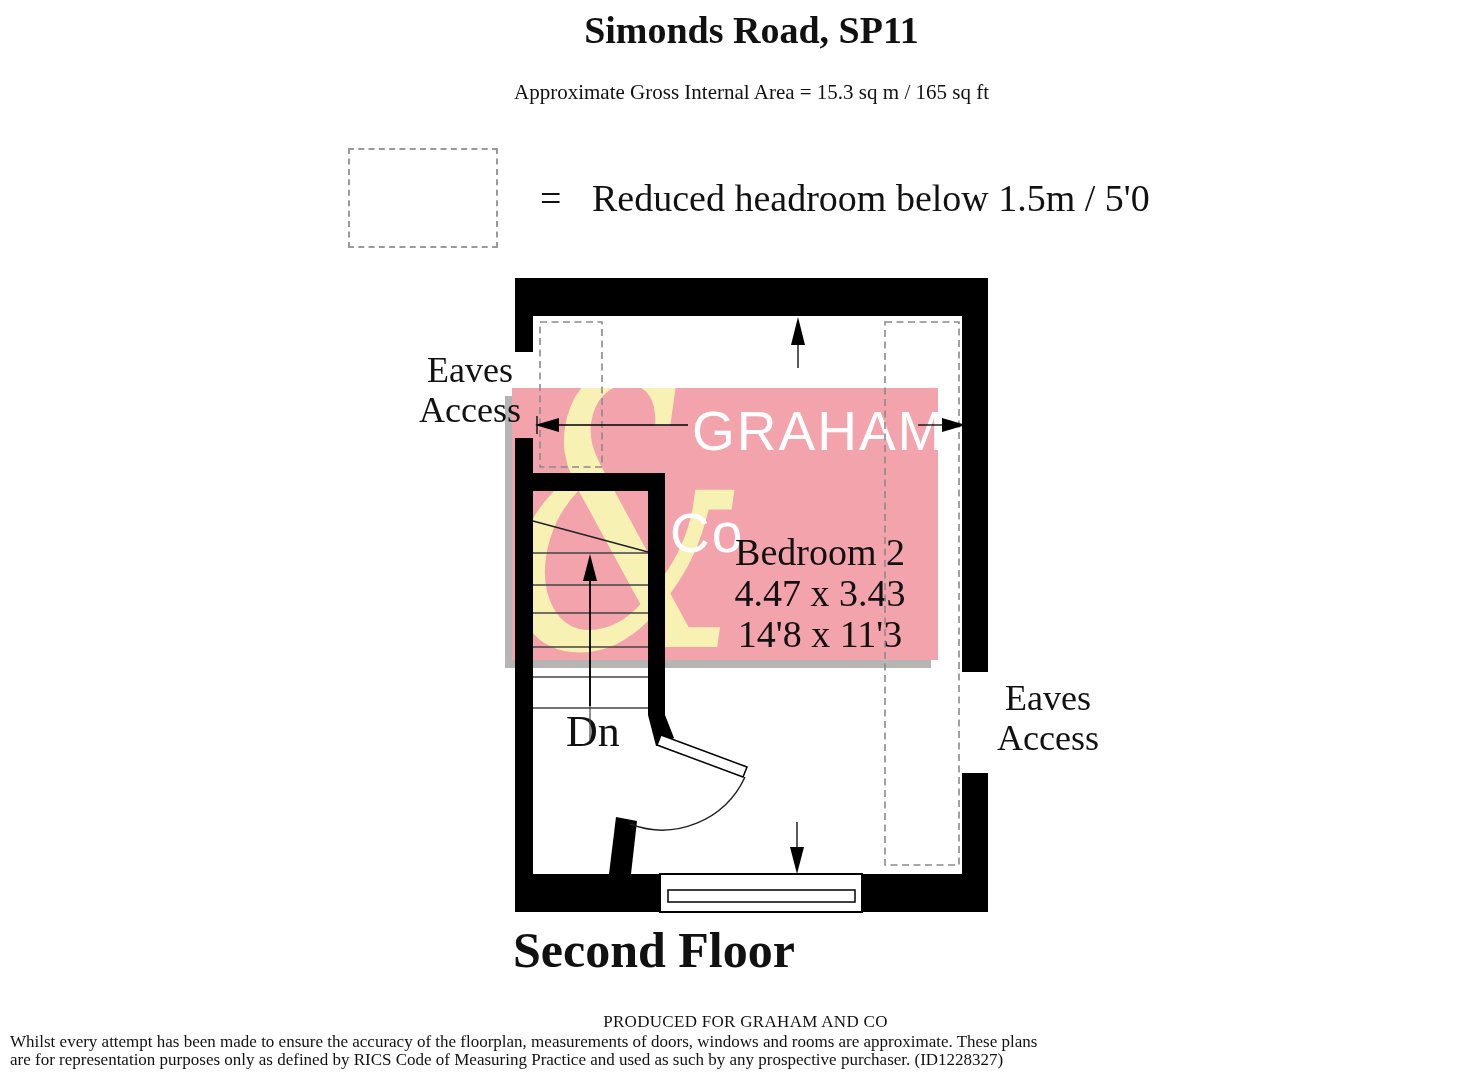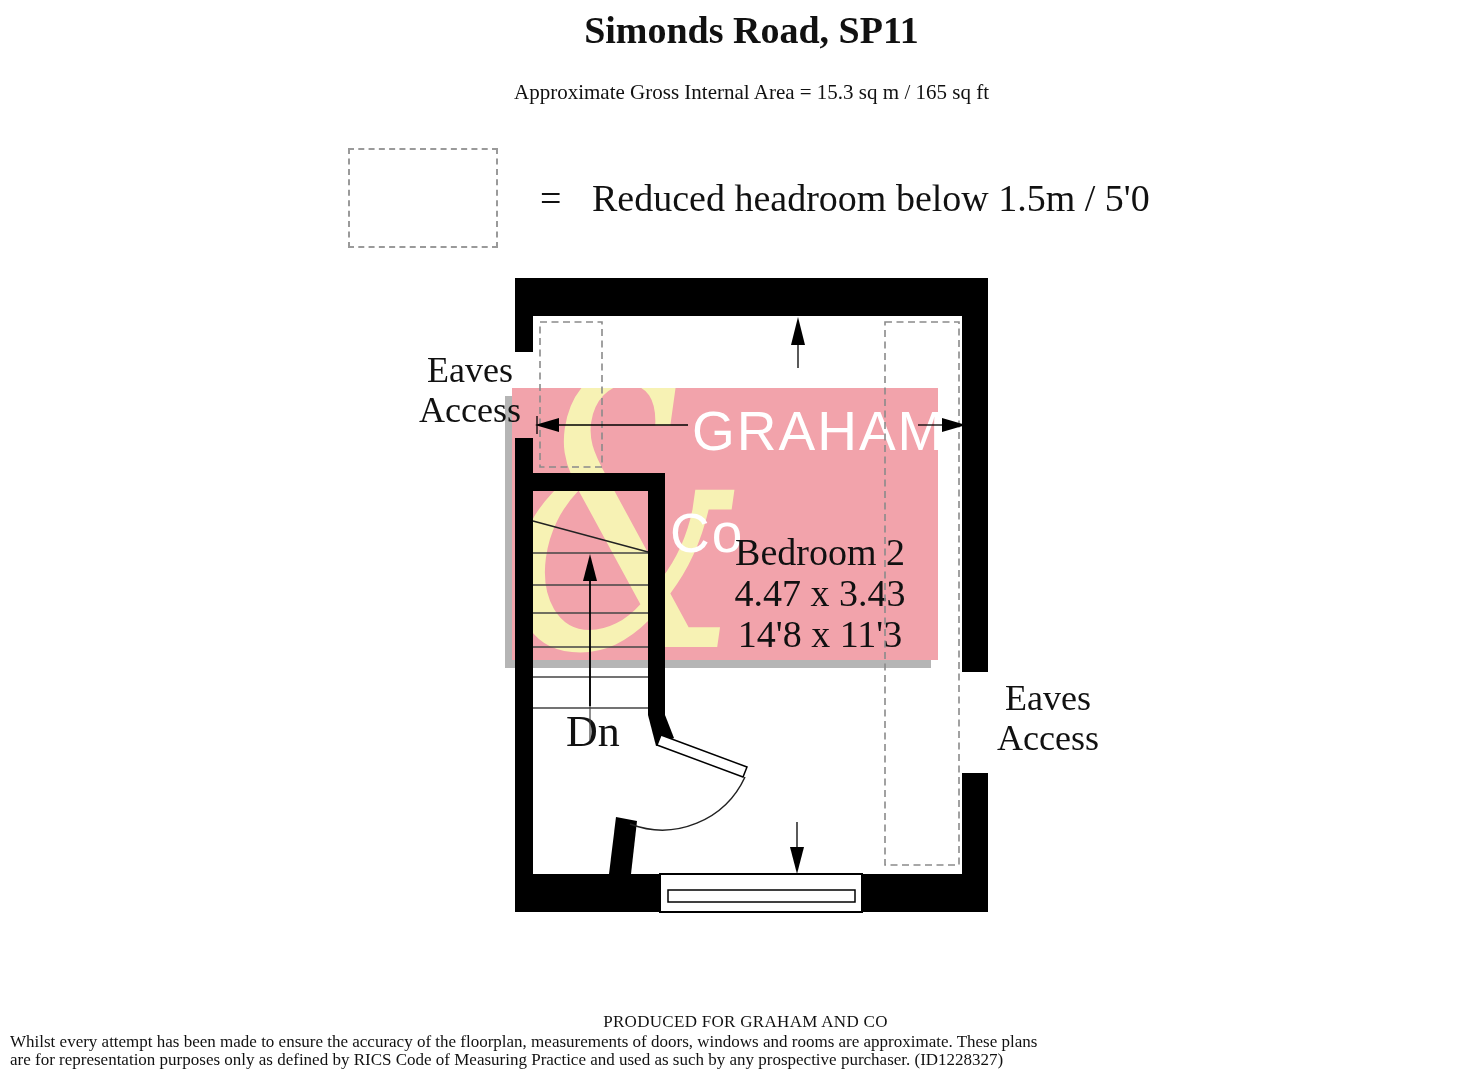--- a/index.html
+++ b/index.html
@@ -145,20 +145,21 @@
       <path d="M 745,777 A 91 91 0 0 1 630,824" fill="none" stroke="#222" stroke-width="1.5"></path>
       <polygon points="661,735 747,767 743,777 657,745" fill="#fff" stroke="#000" stroke-width="1.5"></polygon>
     </g>
 
     <g>
       <rect x="660" y="874" width="202" height="38" fill="#fff" stroke="#000" stroke-width="2"></rect>
       <rect x="668" y="890" width="187" height="12" fill="#fff" stroke="#000" stroke-width="1.5"></rect>
     </g>
   </svg>
 
+  <div class="abs floor-label">Second Floor</div>
 
   <div class="abs footer-produced">PRODUCED FOR GRAHAM AND CO</div>
   <div class="abs footer-disclaimer">
     <div>Whilst every attempt has been made to ensure the accuracy of the floorplan, measurements of doors, windows and rooms are approximate. These plans</div>
     <div>are for representation purposes only as defined by RICS Code of Measuring Practice and used as such by any prospective purchaser. (ID1228327)</div>
   </div>
 
 </div>
 
 </body></html>

